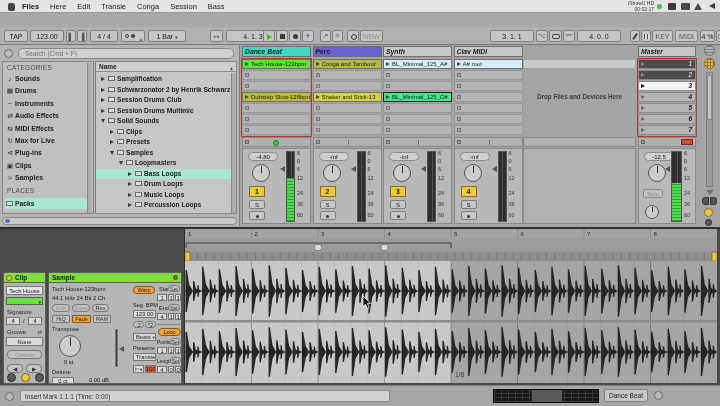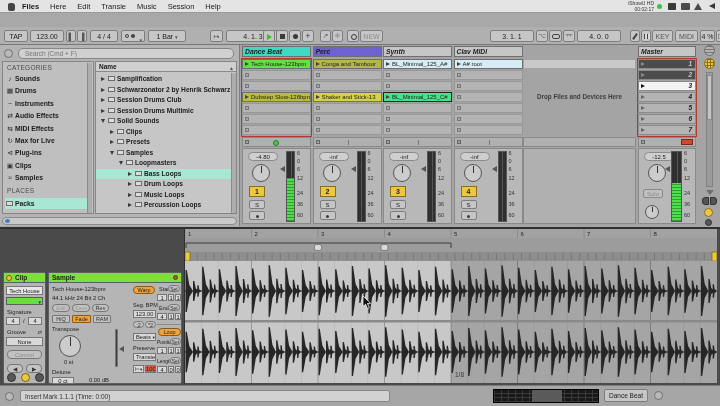--- a/index.html
+++ b/index.html
@@ -33,23 +33,23 @@
 <div id="screen">
 
   <div id="menubar">
     <span class="abs" style="left:8px;top:3px;width:7px;height:8px;background:#444;border-radius:2px 3px 2px 2px"></span>
     <span style="width:22px"></span>
     <span id="menu-items" style="display:flex">
         <span class="mitem" style="font-weight: bold;">Files</span>
         <span class="mitem" style="">Here</span>
         <span class="mitem" style="">Edit</span>
         <span class="mitem" style="">Transie</span>
-        <span class="mitem" style="">Music</span>
+        <span class="mitem" style="">Conga</span>
         <span class="mitem" style="">Session</span>
-        <span class="mitem" style="">Help</span>
+        <span class="mitem" style="">Bass</span>
       </span>
     <span class="abs" style="right:66px;top:1px;text-align:right;font-size:5px;line-height:5.5px;color:#333">
       <span>iShowU HD</span><br>
       <span>00:02:17</span>
     </span>
     <span class="abs" style="right:58px;top:4px;width:5px;height:5px;border-radius:50%;background:#3cc43c"></span>
     <span class="abs" style="right:44px;top:3px;width:8px;height:7px;background:#3a3a3a;border-radius:1px"></span>
     <span class="abs" style="right:30px;top:3px;width:9px;height:7px;background:#4a4a4a;border-radius:1px"></span>
     <span class="abs" style="right:18px;top:3px;width:0;height:0;border-left:4px solid transparent;border-right:4px solid transparent;border-bottom:7px solid #4a4a4a"></span>
     <span class="abs" style="right:5px;top:3px;width:0;height:0;border-top:3.5px solid transparent;border-bottom:3.5px solid transparent;border-right:6px solid #3a3a3a"></span>

